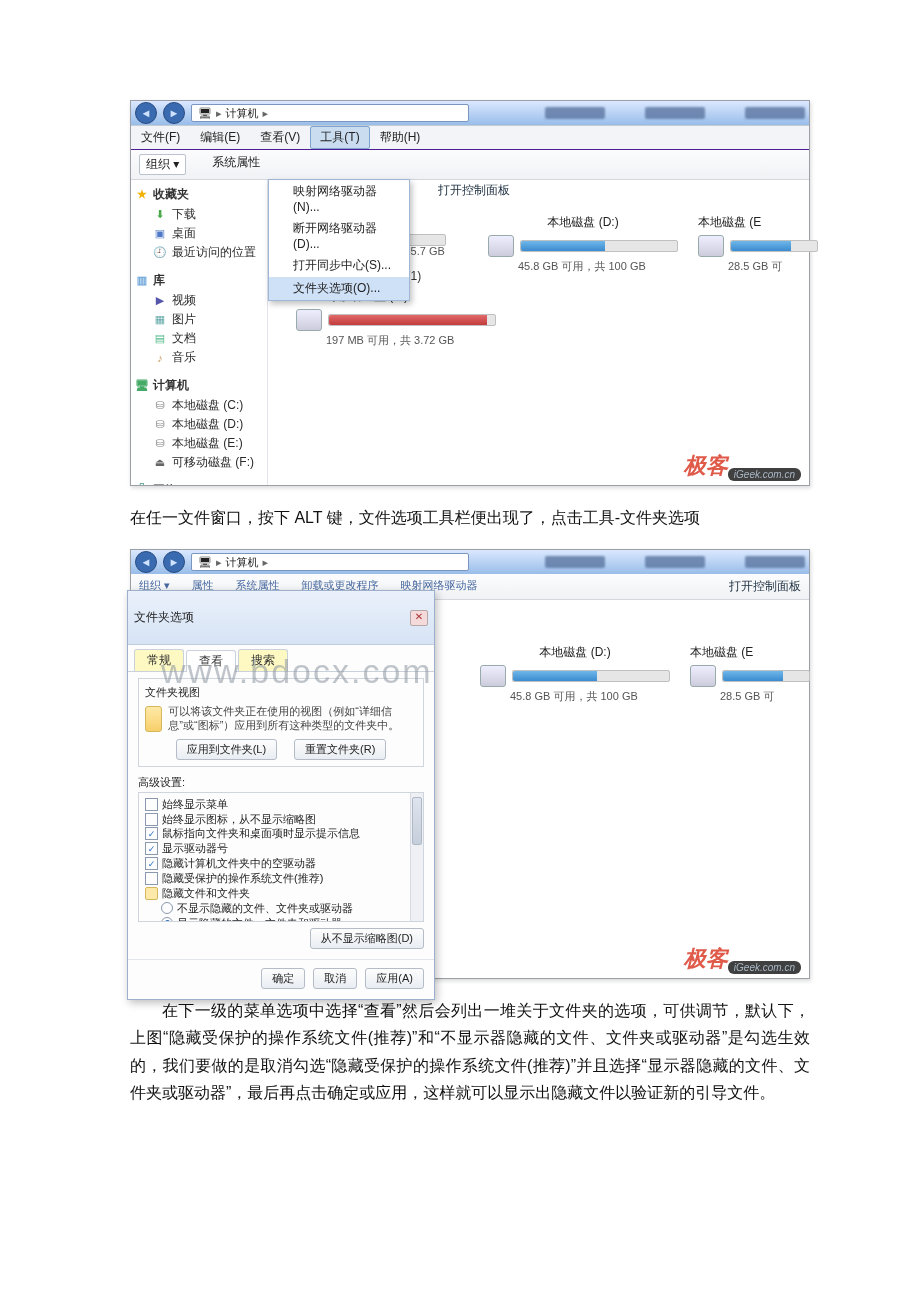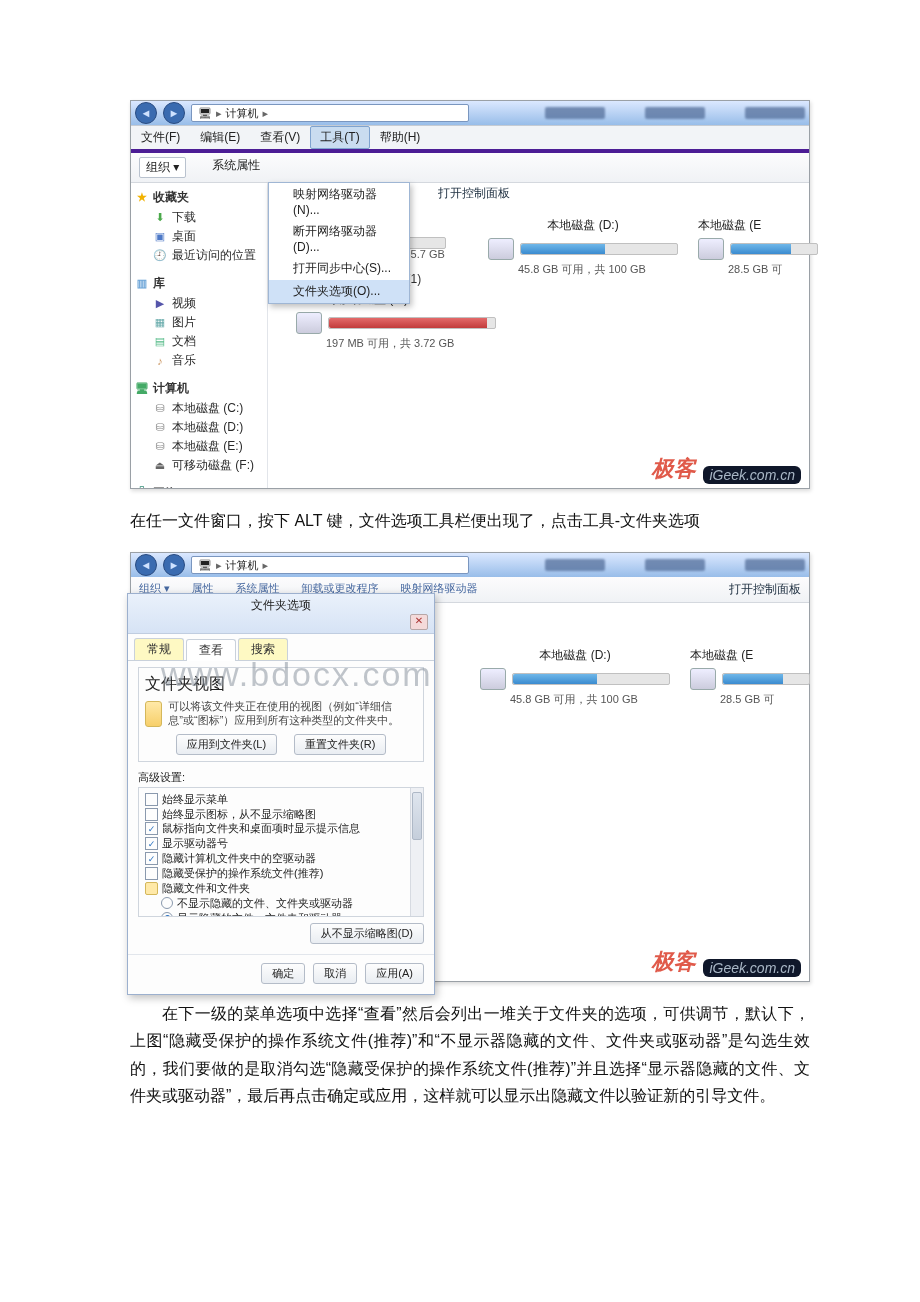--- a/index.html
+++ b/index.html
@@ -62,21 +62,21 @@
     width: 60px; height: 12px;
     background: #4f6a96;
     border-radius: 2px;
     filter: blur(1px);
     opacity: .7;
   }
 
   .menubar {
     background: #f2f4f7;
     border-top: 1px solid #c5cbd3;
-    border-bottom: 4px solid #4c1d95;
+    border-bottom: 1px solid #4c1d95;
     display: flex;
     font-size: 12px;
     color: #222;
   }
   .menubar > div {
     padding: 3px 10px;
   }
   .menubar .sel {
     background: #c9dcf0;
     border: 1px solid #7fa3cf;
@@ -222,32 +222,32 @@
   }
   .c-bar > i {
     position:absolute; left:0; top:0; bottom:0;
     background:linear-gradient(#6fb7e9,#3a8bd0);
     border-radius:2px 0 0 2px;
   }
 
   .watermark {
     position:absolute;
     right:8px; bottom:4px;
-    display:flex; align-items:flex-end; gap:8px;margin-top:12px;
+    display:flex; align-items:flex-end; gap:0;margin-top:12px;
   }
   .watermark .logo {
     font-size:22px; font-style:italic; font-weight:bold;
     color:#e05a4a;
     text-shadow:0 0 1px #fff;
   }
   .watermark .url {
-    font-size:14px; font-style:italic;
+    font-size:10px; font-style:italic;
     color:#a9b7c6;
     padding:1px 6px;
-    background:#0f172a;
+    background:#404040;
     border-radius:6px;
   }
 
   
   .para {
     font-size: 16px;
     line-height: 1.7;
     color:#111;
     margin: 6px 0 18px 0;
     text-align: justify;
@@ -266,24 +266,23 @@
     width:306px;
     background:#fdfdfd;
     border:1px solid #9cb0ce;
     box-shadow:2px 3px 8px rgba(0,0,0,.25);
     font-size:12px;
     z-index:10;
   }
   .dialog-title {
     background:linear-gradient(#eaf1fb,#d6e3f5);
     border-bottom:1px solid #c0cde0;
-    padding:3px 6px;
+    padding:18px 6px;
     display:flex; align-items:center;
     font-size:12px;
-    flex-direction:column;
   }
   .dialog-title .x {
     margin-left:auto;
     width:16px; height:14px;
     border:1px solid #b7a7a7;
     background:#f4dada;
     color:#a33; text-align:center; line-height:12px; font-size:10px;
     border-radius:2px;
   }
   .tabs {
@@ -304,21 +303,21 @@
   .tab.active {
     background:#fff;
     position:relative; top:1px;
   }
   .dlg-body { padding:6px 10px 10px 10px; }
   .viewbox {
     border:1px solid #cfd5dd;
     padding:6px;
     margin-bottom:8px;
   }
-  .viewbox-head { font-size:16px; margin-bottom:4px; }
+  .viewbox-head { font-size:11px; margin-bottom:4px; }
   .viewbox-row { display:flex; gap:6px; align-items:flex-start; }
   .folder-ic {
     width:28px; height:24px;
     background:linear-gradient(#ffe9a8,#f7cf6a);
     border:1px solid #d4b75a;
     border-radius:3px;
     margin-top:2px;
   }
   .viewbox-text { font-size:11px; color:#444; line-height:1.3;}
   .viewbox-btns { display:flex; gap:17px; margin-top:6px; justify-content:center;}

